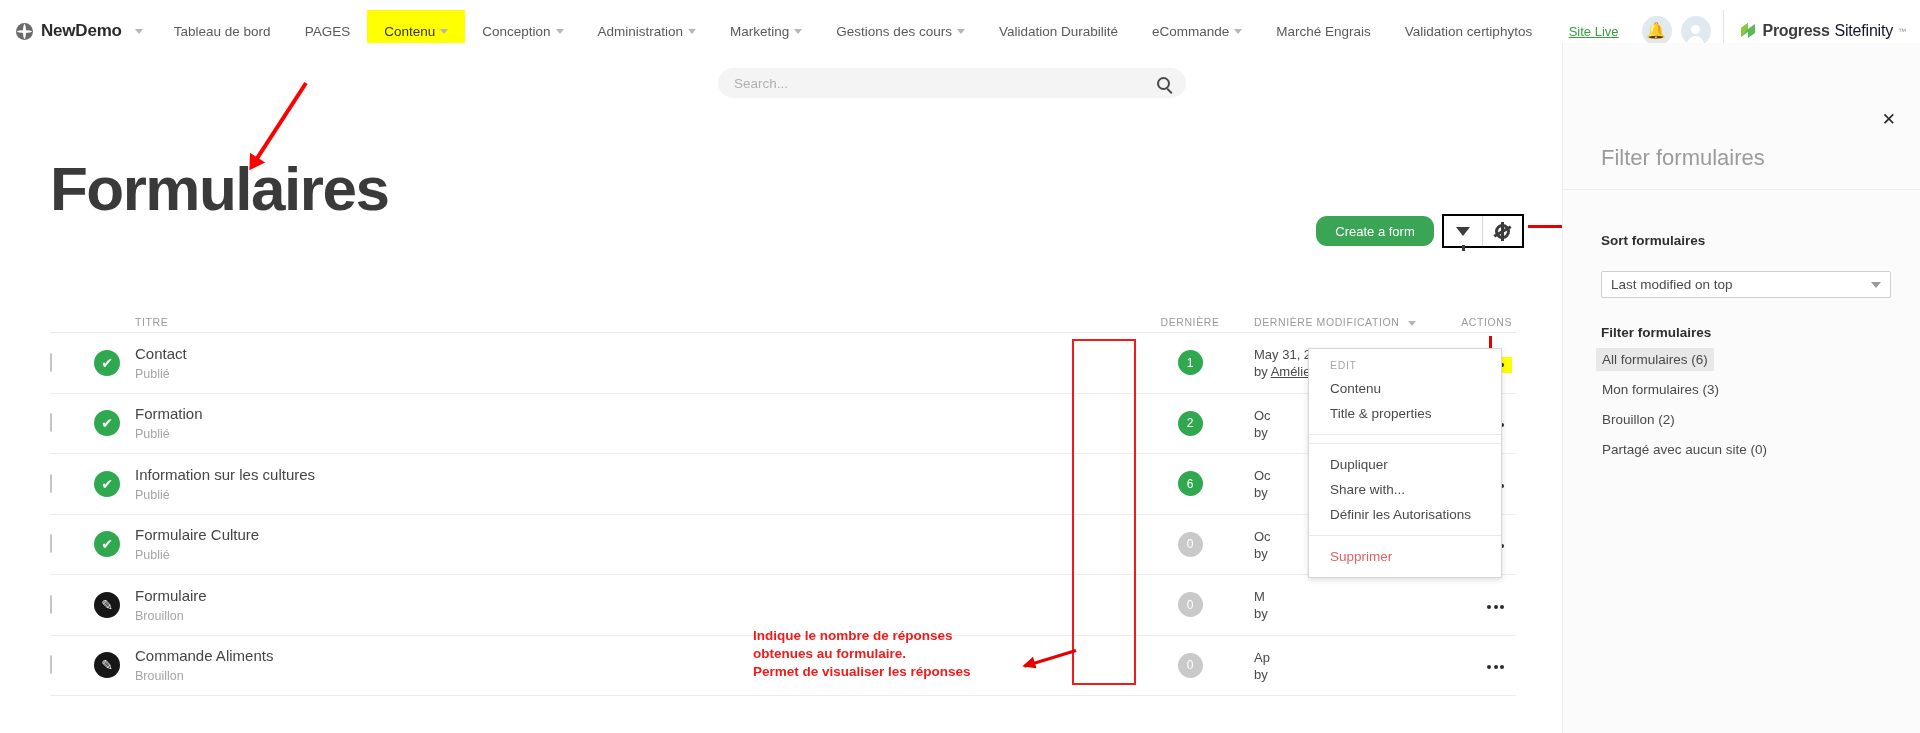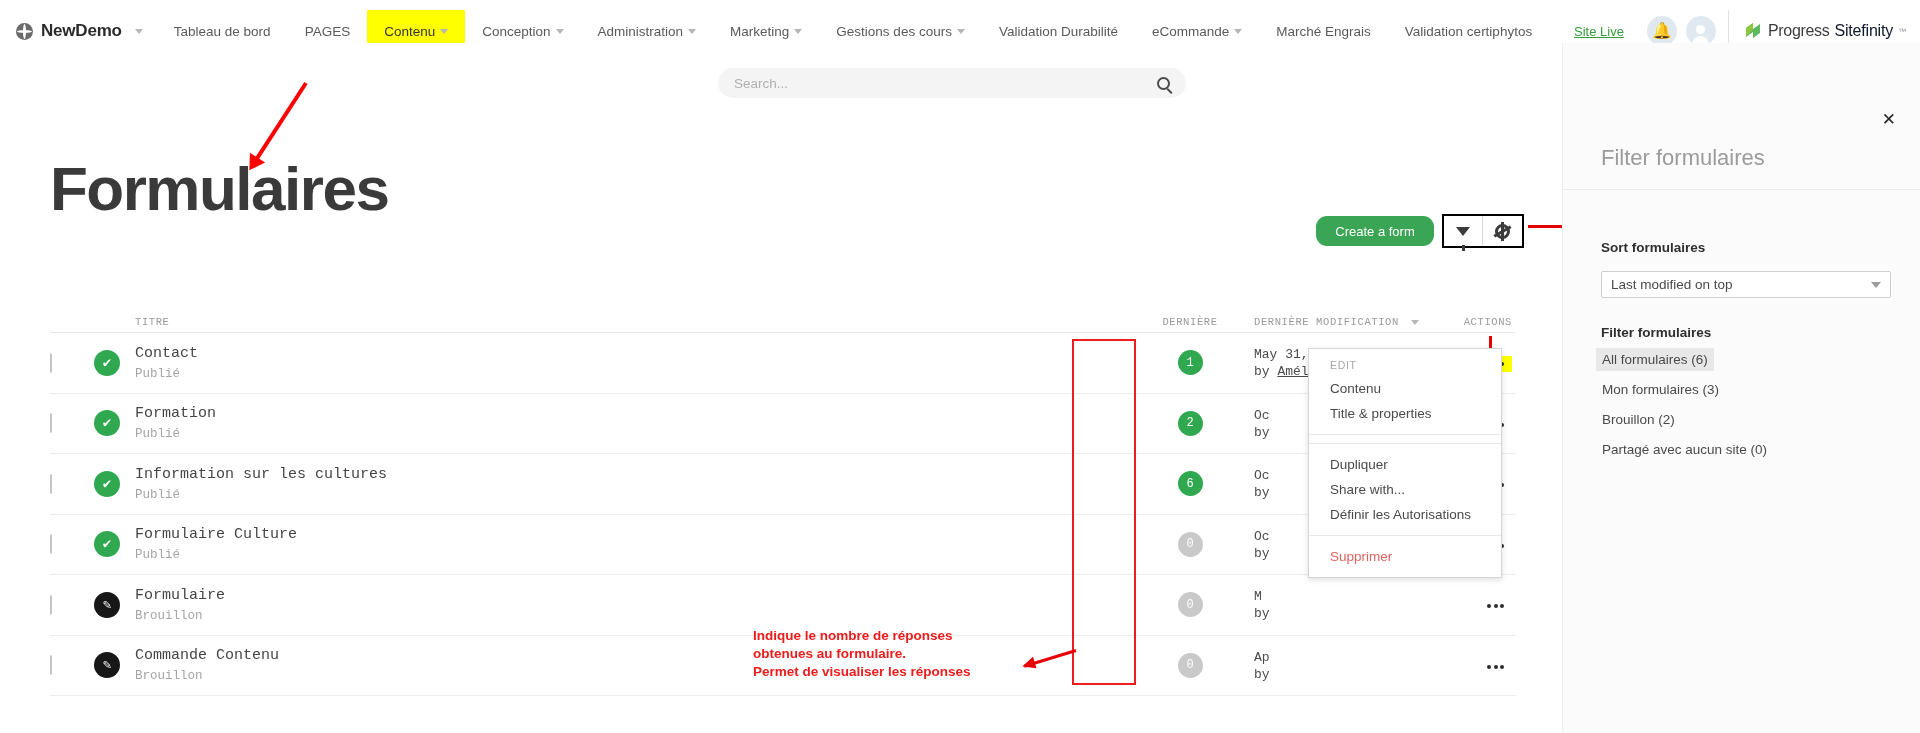--- a/index.html
+++ b/index.html
@@ -65,21 +65,21 @@
   .person-head::after {
     content: ""; position: absolute; left: -4px; top: 11px;
     width: 17px; height: 9px; background: #ffffff;
     border-radius: 9px 9px 0 0;
   }
   .navdiv { width: 1px; height: 43px; background: #e2e2e2; margin: 0 14px 0 12px; }
   .logo-wrap { display: flex; align-items: center; gap: 5px; padding-right: 14px; }
   .logo-mark {
     width: 20px; height: 20px; position: relative; flex: 0 0 auto;
   }
-  .logo-text-1 { font-size: 16px; font-weight: normal; color: #3d3d3d; letter-spacing: -0.3px; }
+  .logo-text-1 { font-size: 16px; font-weight: bold; color: #3d3d3d; letter-spacing: -0.3px; }
   .logo-text-2 { font-size: 16px; color: #0f172a; letter-spacing: -0.2px; }
   .logo-tm { font-size: 8px; color: #8e8e8e; vertical-align: super; }
 
   
   .main {
     position: absolute; top: 43px; left: 0;
     width: 1562px; height: 690px; background: #ffffff;
   }
   .searchbar {
     position: absolute; top: 25px; left: 718px;
@@ -148,21 +148,21 @@
     position: absolute; top: 182px; left: 1528px;
     width: 90px; height: 3px; background: #e60000;
   }
   .arrow-toolbar::after {
     content: ""; position: absolute; right: -1px; top: -5px;
     width: 0; height: 0; border-top: 6.5px solid transparent;
     border-bottom: 6.5px solid transparent; border-left: 12px solid #e60000;
   }
 
   
-  .tbl { position: absolute; top: 268px; left: 50px; width: 1466px; font-family: Liberation Mono, monospace; }
+  .tbl { position: absolute; top: 268px; left: 50px; width: 1466px; }
   .thead {
     display: flex; align-items: flex-end; height: 22px;
     font-size: 10.5px; color: #9a9a9a; letter-spacing: 0.6px;
     border-bottom: 1px solid #e8e8e8; padding-bottom: 4px;
   }
   .c-chk   { width: 44px; flex: 0 0 44px; }
   .c-stat  { width: 38px; flex: 0 0 38px; }
   .c-title { flex: 1 1 auto; padding-left: 3px; }
   .c-resp  { width: 128px; flex: 0 0 128px; text-align: center; }
   .c-mod   { width: 196px; flex: 0 0 196px; }
@@ -511,21 +511,21 @@
               <span class="dot"></span>
               <span class="dot"></span>
             </span></div>
         </div>
         <div class="trow">
           <div class="c-chk"><span class="chkbox"></span></div>
           <div class="c-stat">
             <span class="status-ic dra">✎</span>
           </div>
           <div class="c-title">
-            <div class="ttl">Commande Contenu</div>
+            <div class="ttl">Commande Aliments</div>
             <div class="sub">Brouillon</div>
           </div>
           <div class="c-resp"><span class="badge none">0</span></div>
           <div class="c-mod">
             <div class="moddate">Ap</div>
             <div class="modby"><span>by</span><a href="#"></a></div>
           </div>
           <div class="c-act"><span class="dots">
               <span class="dot"></span>
               <span class="dot"></span>
@@ -563,21 +563,21 @@
     </div>
   <div class="ctx-sep"></div>
   <div class="ctx-item danger">Supprimer</div>
 </div>
 
 <div class="rpanel">
   <div class="rpanel-close">✕</div>
   <div class="rpanel-title">Filter formulaires</div>
   <div class="rpanel-rule"></div>
 
-  <div class="rp-label" style="top:197px">Sort formulaires</div>
+  <div class="rp-label" style="top:190px">Sort formulaires</div>
   <div class="rp-select">
     <span>Last modified on top</span>
     <span class="dncaret"></span>
   </div>
 
   <div class="rp-label" style="top:282px">Filter formulaires</div>
   <div class="filter-list" id="filterlist">
       <div><div class="filter-item sel">All formulaires (6)</div></div>
       <div><div class="filter-item">Mon formulaires (3)</div></div>
       <div><div class="filter-item">Brouillon (2)</div></div>

